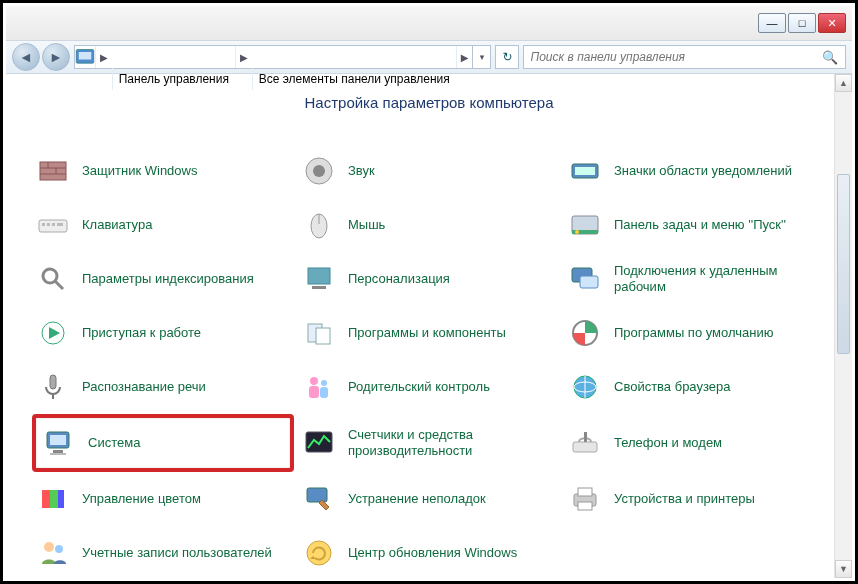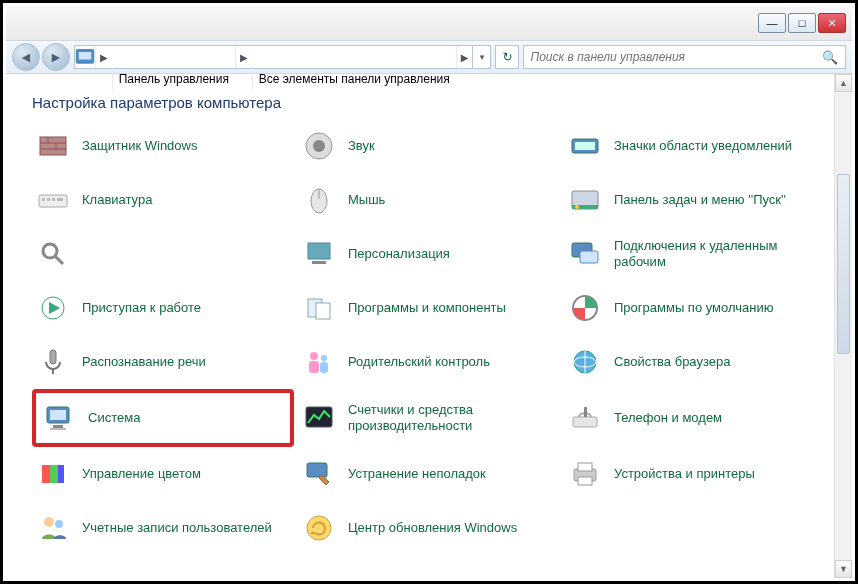--- a/index.html
+++ b/index.html
@@ -22,21 +22,21 @@
 .addr-seg { padding:0 6px; height:100%; display:flex; align-items:center; border-left:1px solid #e4ecf4;margin-top:44px; }
 .addr-chev { padding:0 4px; border-left:1px solid #e4ecf4; height:100%; display:flex; align-items:center; color:#556; font-size:10px; }
 .addr-drop { width:18px; border-left:1px solid #b4c4d4; height:100%; display:flex; align-items:center; justify-content:center; font-size:9px; color:#556; }
 .refresh { width:24px; height:24px; border:1px solid #b4c4d4; background:#fff; display:flex; align-items:center; justify-content:center; font-size:12px; color:#156; }
 .search { flex:1; height:24px; border:1px solid #b4c4d4; background:#fff; display:flex; align-items:center; padding:8px 6px; }
 .search input { border:none; outline:none; flex:1; font-size:12px; color:#999; font-style:italic; }
 .search-icon { color:#2a5fa0; font-size:13px; }
 
 
 .content { position:absolute; top:68px; left:0; right:0; bottom:0; padding:20px 26px 0 26px; }
-.header-row { display:flex; justify-content:flex-start; align-items:center; margin-bottom:8px; }
+.header-row { display:flex; justify-content:center; align-items:center; margin-bottom:33px; }
 .header-row h1 { font-size:15px; font-weight:400; color:#1f3a6d; }
 .view-by { font-size:12px; color:#555; display:flex; align-items:center; gap:10px; }
 .view-link { color:#1f6fbf; cursor:pointer; }
 .view-link::after { content:" ▾"; font-size:10px; }
 
 .grid { display:grid; grid-template-columns:repeat(3,1fr); column-gap:4px; row-gap:0; }
 .item { display:flex; align-items:center; gap:12px; padding:6px 4px; min-height:54px; cursor:pointer; }
 .icon { width:36px; height:36px; flex-shrink:0; display:flex; align-items:center; justify-content:center; border-radius:4px; }
 .label { font-size:13px; color:#0f6b3f; line-height:1.25; }
 
@@ -158,20 +158,21 @@
           </div>
           <div class="label">Панель задач и меню ''Пуск''</div>
         </div>
         <div class="item">
           <div class="icon ic">
             <svg viewBox="0 0 34 34">
               <circle cx="14" cy="14" r="7" fill="none" stroke="#888" stroke-width="3"></circle>
               <line x1="19" y1="19" x2="27" y2="27" stroke="#888" stroke-width="3"></line>
             </svg>
           </div>
+          <div class="label">Параметры индексирования</div>
         </div>
         <div class="item">
           <div class="icon ic">
             <svg viewBox="0 0 34 34">
               <rect x="6" y="6" width="22" height="16" fill="#6ab" stroke="#489"></rect>
               <rect x="10" y="24" width="14" height="3" fill="#888"></rect>
             </svg>
           </div>
           <div class="label">Персонализация</div>
         </div>

